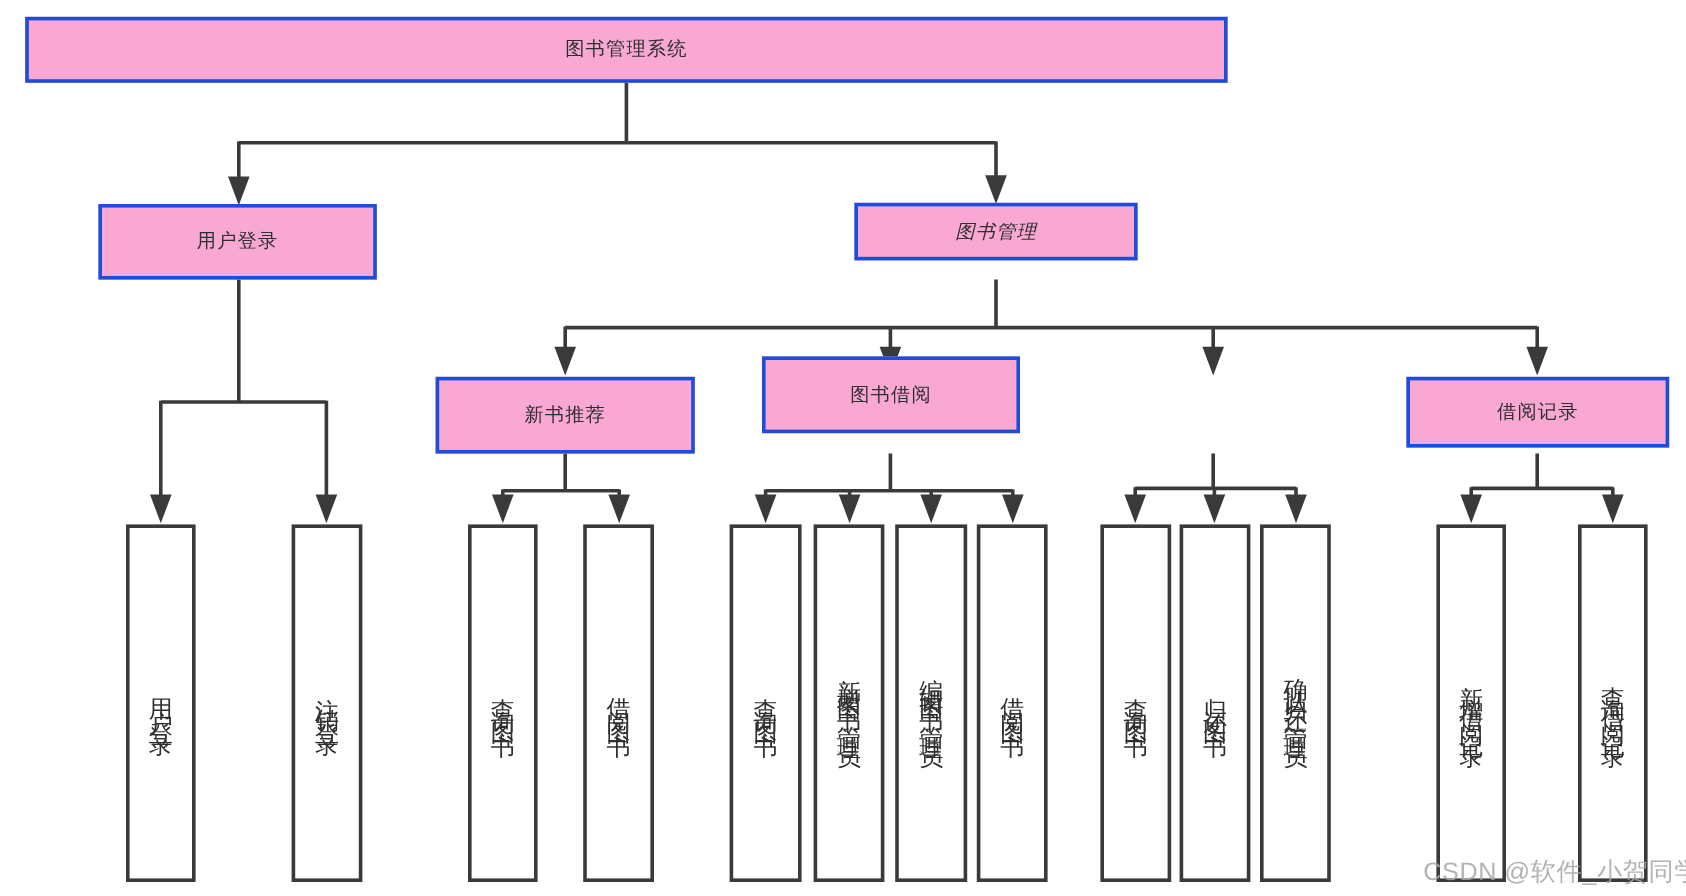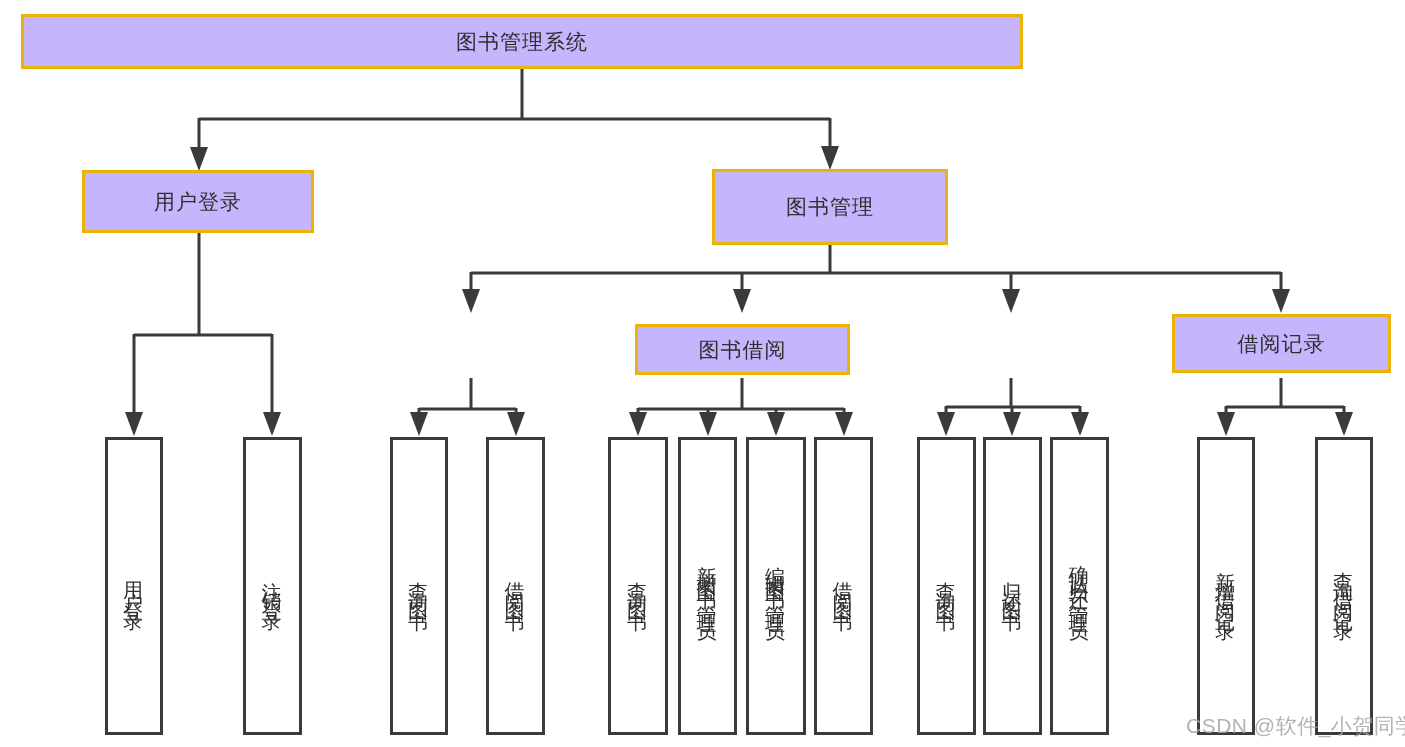--- a/index.html
+++ b/index.html
@@ -13,26 +13,26 @@
   }
   #connectors {
     position: absolute;
     left: 0; top: 0;
     width: 1405px; height: 747px;
     z-index: 1;
   }
   .hbox {
     position: absolute;
     box-sizing: border-box;
-    border: 3px solid #eab308;
-    background: #c4b5fd;
+    border: 3px solid #1d4ed8;
+    background: #f9a8d4;
     display: flex;
     align-items: center;
     justify-content: center;
-    font-size: 21px;
+    font-size: 16px;
     letter-spacing: 1px;
     color: #2f2f2f;
     z-index: 2;
   }
   .vbox {
     position: absolute;
     box-sizing: border-box;
     border: 3px solid #3a3a3a;
     background: #ffffff;
     top: 437px;
@@ -123,23 +123,24 @@
       M1003 412 L1021 412 L1012 436 Z
       M1071 412 L1089 412 L1080 436 Z
       M1217 412 L1235 412 L1226 436 Z
       M1335 412 L1353 412 L1344 436 Z
     "></path>
   </svg>
 
   <div class="hbox" style="left:21px; top:14px; width:1002px; height:55px;">图书管理系统</div>
 
   <div class="hbox" style="left:82px; top:170px; width:232px; height:63px;">用户登录</div>
-  <div class="hbox" style="left:712px; top:169px; width:236px; height:76px;">图书管理</div>
+  <div class="hbox" style="left:712px; top:169px; width:236px; height:48px;font-style:italic;">图书管理</div>
 
-  <div class="hbox" style="left:635px; top:324px; width:215px; height:51px;">图书借阅</div>
+  <div class="hbox" style="left:363px; top:314px; width:216px; height:64px;">新书推荐</div>
+  <div class="hbox" style="left:635px; top:297px; width:215px; height:64px;">图书借阅</div>
   <div class="hbox" style="left:1172px; top:314px; width:219px; height:59px;">借阅记录</div>
 
   <div class="vbox" style="left:105px; width:58px;">用户登录</div>
   <div class="vbox" style="left:243px; width:59px;">注销登录</div>
 
   <div class="vbox" style="left:390px; width:58px;">查询图书</div>
   <div class="vbox" style="left:486px; width:59px;">借阅图书</div>
 
   <div class="vbox" style="left:608px; width:60px;">查询图书</div>
   <div class="vbox long" style="left:678px; width:59px;">新增图书（管理员）</div>

